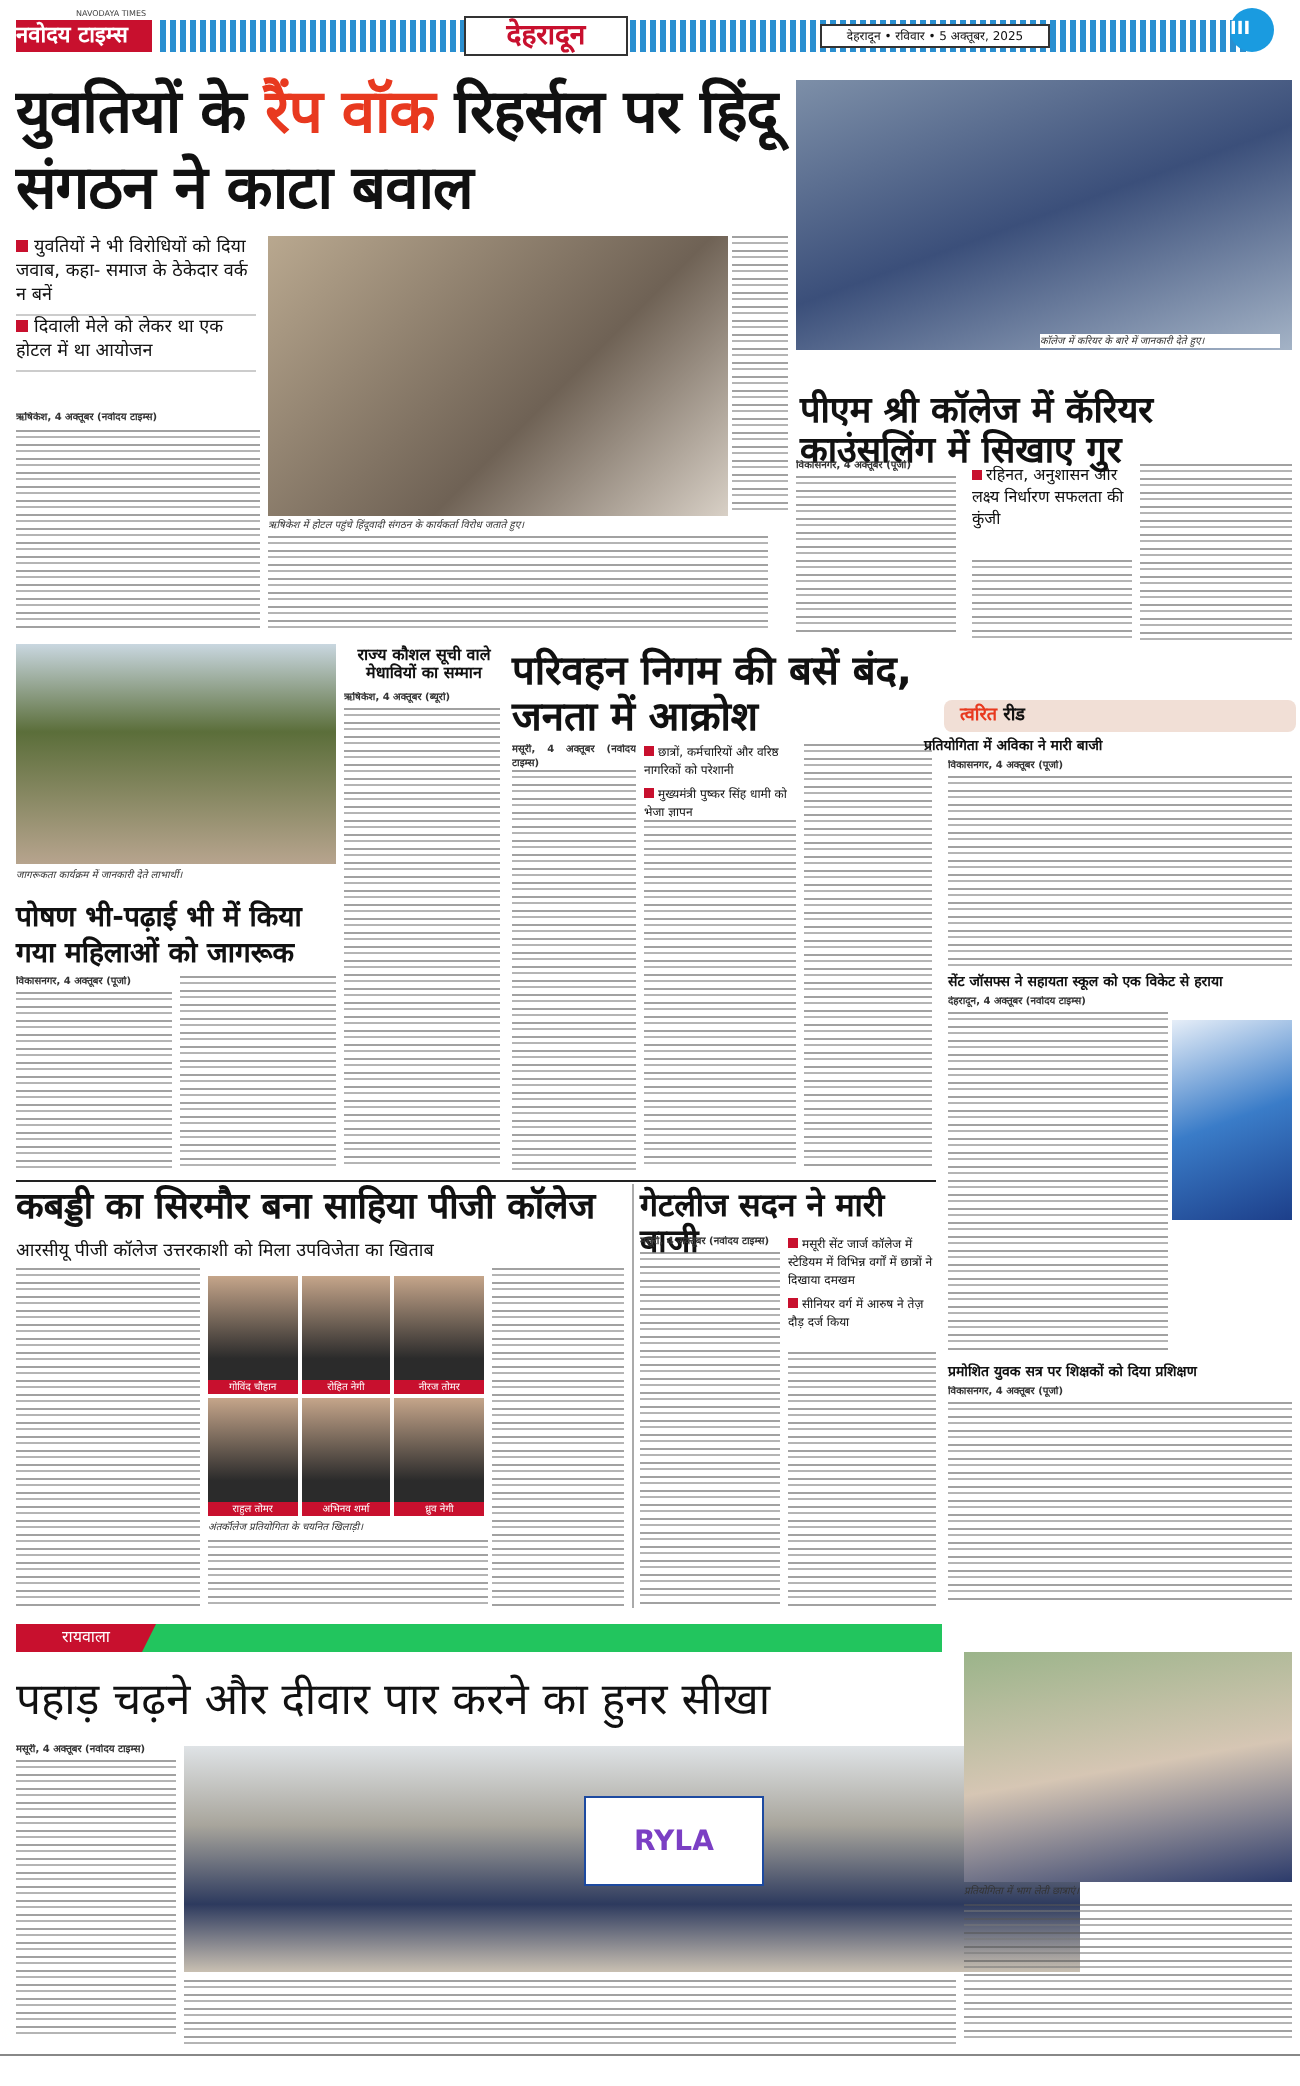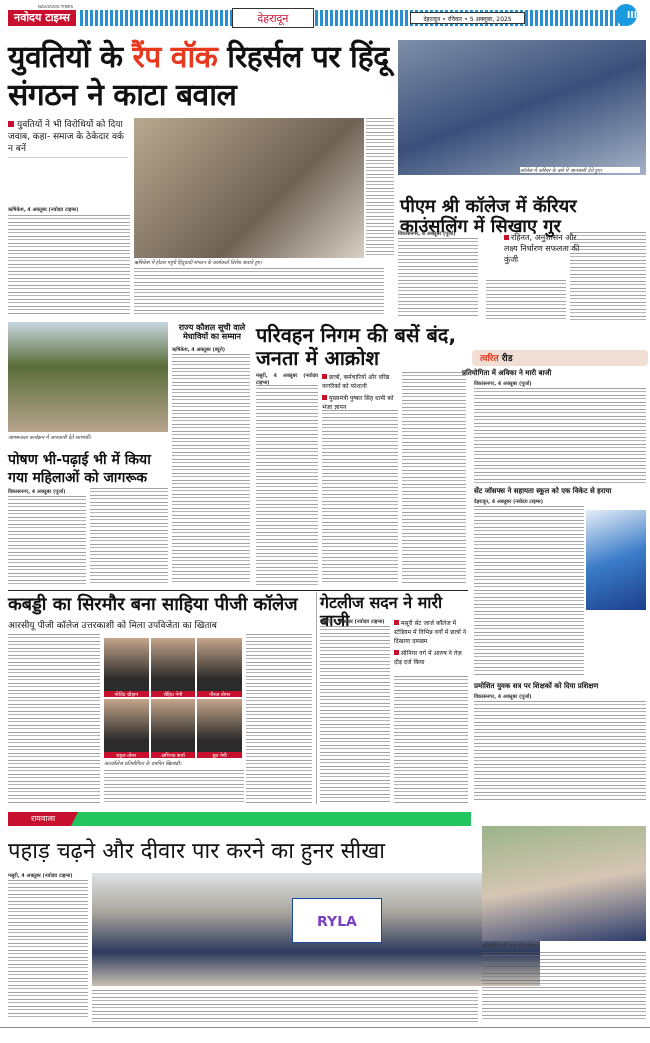--- a/index.html
+++ b/index.html
@@ -1,24 +1,24 @@
 <!DOCTYPE html>
 <html><head>
 <meta charset="utf-8">
 <style>
 *{box-sizing:border-box;margin:0;padding:0}
 body{width:650px;height:1043px;background:#fff;font-family:"DejaVu Sans",sans-serif;color:#111;position:relative;overflow:hidden}
 .abs{position:absolute}
 .masthead{left:0;top:0;width:650px;height:32px}
 .brand-small{left:38px;top:4px;font-size:4px;color:#444}
-.brand{left:8px;top:10px;width:68px;height:16px;background:#c8102e;color:#fff;font-size:11px;font-weight:bold;line-height:16px;text-align:center}
+.brand{left:8px;top:10px;width:68px;height:16px;background:#c8102e;color:#fff;font-size:11px;font-weight:bold;line-height:16px;}
 .stripes{left:80px;top:10px;width:545px;height:16px;background:repeating-linear-gradient(90deg,#2a8fd0 0 3px,#fff 3px 5px)}
-.city-box{left:232px;top:8px;width:82px;height:20px;background:#fff;border:1px solid #333;color:#c8102e;font-size:11px;font-weight:normal;text-align:center;line-height:19px}
+.city-box{left:232px;top:8px;width:82px;height:20px;background:#fff;border:1px solid #333;color:#c8102e;font-size:14px;font-weight:bold;text-align:center;line-height:19px}
 .date-box{left:410px;top:12px;width:115px;height:12px;background:#fff;border:1px solid #333;font-size:6px;line-height:11px;text-align:center}
-.pageno{left:615px;top:4px;width:22px;height:22px;border-radius:50%;background:#1a9be0;color:#fff;font-size:9px;font-weight:bold;text-align:right;line-height:22px}
+.pageno{left:615px;top:4px;width:22px;height:22px;border-radius:50%;background:#1a9be0;color:#fff;font-size:9px;font-weight:bold;text-align:left;line-height:22px}
 .h1{left:8px;top:38px;width:385px;font-size:30px;font-weight:bold;line-height:38px;letter-spacing:-0.5px}
 .red{color:#e8391f}
 .bullets{left:8px;top:118px;width:120px;font-size:9px;line-height:12px}
 .bullets li{list-style:none;margin-bottom:0;border-bottom:1px solid #ccc;padding-bottom:3px}
 .bullets li:before{content:"";display:inline-block;width:6px;height:6px;background:#c8102e;margin-right:3px}
 .txt{font-size:5px;line-height:7px;color:#333;text-align:justify;overflow:hidden}
 .txt:before{content:"";}
 .lines{background:repeating-linear-gradient(180deg,#555 0 1px,transparent 1px 3px,#777 3px 4px,transparent 4px 7px);opacity:.55}
 .photo{background:#8a8478;overflow:hidden}
 .caption{font-size:5px;color:#333;font-style:italic}
@@ -34,34 +34,35 @@
  <div class="abs stripes"></div>
  <div class="abs brand">नवोदय टाइम्स</div>
  <div class="abs city-box">देहरादून</div>
  <div class="abs date-box">देहरादून • रविवार • 5 अक्तूबर, 2025</div>
  <div class="abs pageno">III</div>
 </div>
 
 <div class="abs h1"><span>युवतियों के </span><span class="red">रैंप वॉक</span><span> रिहर्सल पर हिंदू संगठन ने काटा बवाल</span></div>
 <ul class="abs bullets">
  <li>युवतियों ने भी विरोधियों को दिया जवाब, कहा- समाज के ठेकेदार वर्क न बनें</li>
+ <li>दिवाली मेले को लेकर था एक होटल में था आयोजन</li>
 </ul>
 <div class="abs txt" style="left:8px;top:206px;width:122px;height:8px;font-weight:bold">ऋषिकेश, 4 अक्तूबर (नवोदय टाइम्स)</div>
 <div class="abs lines" style="left:8px;top:215px;width:122px;height:100px"></div>
 <div class="abs photo" style="left:134px;top:118px;width:230px;height:140px;background:linear-gradient(135deg,#b9a88f,#6f6255 60%,#d8d0c6)"></div>
 <div class="abs caption" style="left:134px;top:259px;width:230px">ऋषिकेश में होटल पहुंचे हिंदूवादी संगठन के कार्यकर्ता विरोध जताते हुए।</div>
 <div class="abs lines" style="left:134px;top:268px;width:250px;height:48px"></div>
 <div class="abs lines" style="left:366px;top:118px;width:28px;height:140px"></div>
 
 <div class="abs photo" style="left:398px;top:40px;width:248px;height:135px;background:linear-gradient(160deg,#7d8fa8,#3b4f7a 50%,#a4b3c6)"></div>
 <div class="abs caption" style="left:520px;top:167px;width:120px;background:#fff">कॉलेज में करियर के बारे में जानकारी देते हुए।</div>
 <div class="abs h2" style="left:400px;top:196px;width:245px;font-size:18px">पीएम श्री कॉलेज में कॅरियर काउंसलिंग में सिखाए गुर</div>
 <div class="abs txt" style="left:398px;top:230px;width:80px;font-weight:bold">विकासनगर, 4 अक्तूबर (पूर्जा)</div>
 <div class="abs lines" style="left:398px;top:238px;width:80px;height:80px"></div>
-<div class="abs" style="left:504px;top:232px;width:80px;font-size:8px;line-height:11px"><span style="display:inline-block;width:5px;height:5px;background:#c8102e;margin-right:2px"></span><span>रहिनत, अनुशासन और लक्ष्य निर्धारण सफलता की कुंजी</span></div>
+<div class="abs" style="left:486px;top:232px;width:80px;font-size:8px;line-height:11px"><span style="display:inline-block;width:5px;height:5px;background:#c8102e;margin-right:2px"></span><span>रहिनत, अनुशासन और लक्ष्य निर्धारण सफलता की कुंजी</span></div>
 <div class="abs lines" style="left:486px;top:280px;width:80px;height:40px"></div>
 <div class="abs lines" style="left:570px;top:232px;width:76px;height:88px"></div>
 
 <div class="abs photo" style="left:8px;top:322px;width:160px;height:110px;background:linear-gradient(180deg,#c9d7e0,#5b6e3a 40%,#b7a48e)"></div>
 <div class="abs caption" style="left:8px;top:434px;width:160px">जागरूकता कार्यक्रम में जानकारी देते लाभार्थी।</div>
 <div class="abs h2" style="left:172px;top:324px;width:80px;font-size:8px;text-align:center">राज्य कौशल सूची वाले मेधावियों का सम्मान</div>
 <div class="abs txt" style="left:172px;top:346px;width:78px;font-weight:bold">ऋषिकेश, 4 अक्तूबर (ब्यूरो)</div>
 <div class="abs lines" style="left:172px;top:354px;width:78px;height:230px"></div>
 
 <div class="abs h2" style="left:8px;top:450px;width:160px;font-size:14px;line-height:18px">पोषण भी-पढ़ाई भी में किया गया महिलाओं को जागरूक</div>

